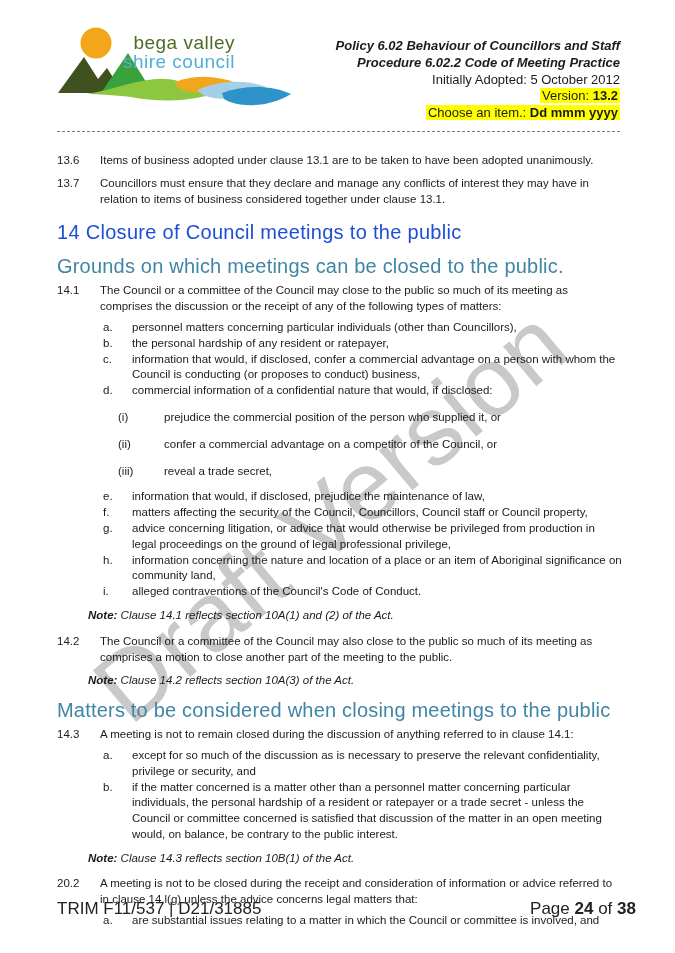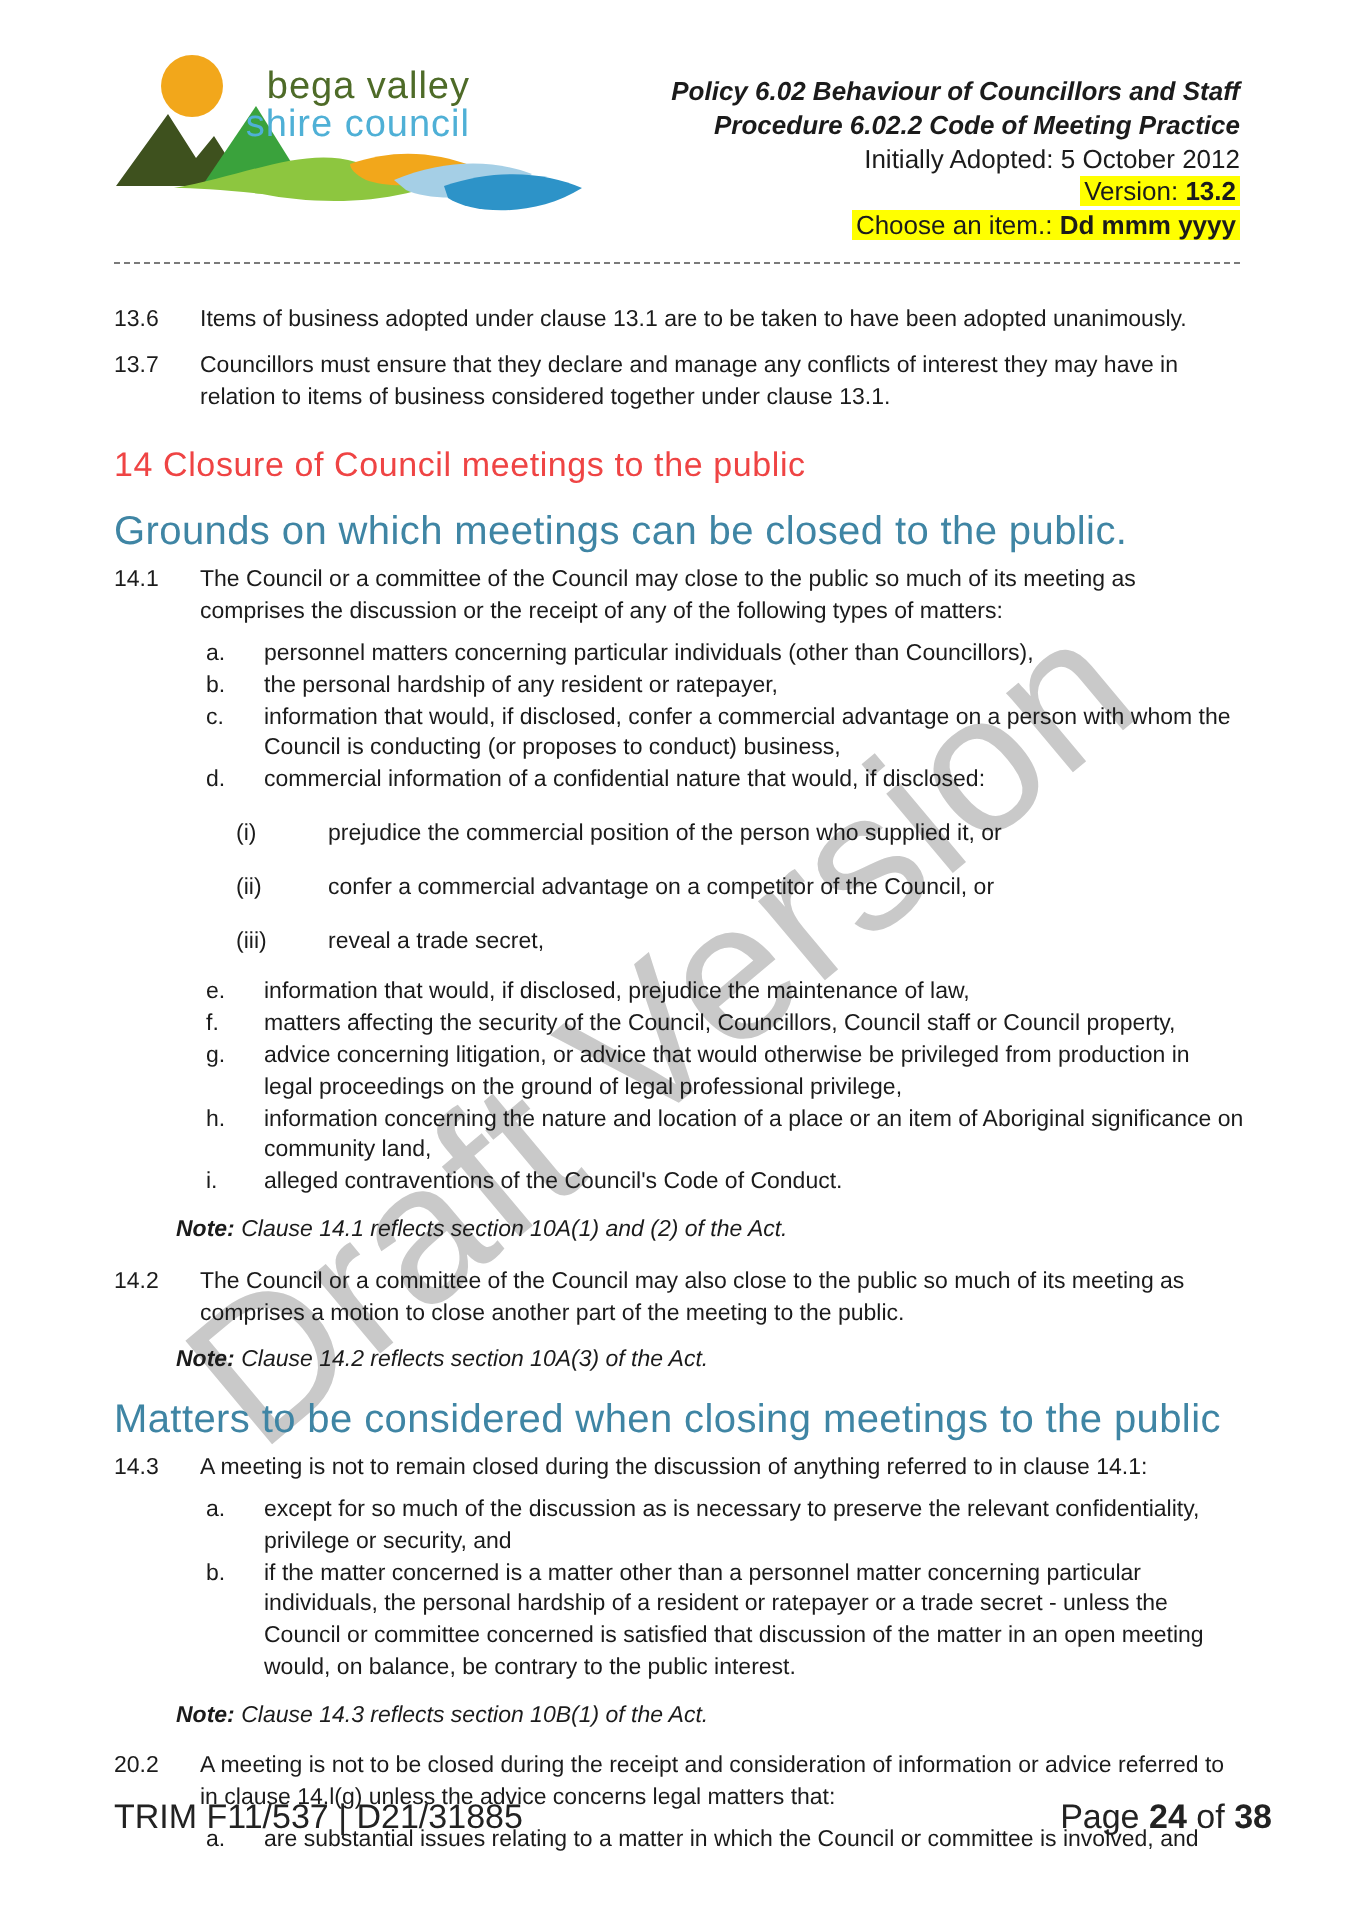--- a/index.html
+++ b/index.html
@@ -20,21 +20,21 @@
   .logo svg { display:block; }
   .meta { text-align:right; font-size:13px; line-height:16.8px; margin-top:14px; white-space:nowrap; }
   .meta .bi { font-style:italic; font-weight:bold; }
   .hl { background:#ffff00; padding:0 2px; }
   .rule { margin:9px 55px 0 57px; border-top:1.5px dashed #7a7a7a; height:0; }
 
   main { padding:14px 53px 0 57px; font-size:11.5px; line-height:15.8px; }
   .row { display:flex; margin-top:7px; }
   .num { flex:0 0 31px; }
   .txt { flex:1;margin-left:12px; }
-  h1.sec { color:#ef4444; font-weight:400; font-size:17px; line-height:25px; letter-spacing:.3px; margin-top:13px; }
+  h1.sec { color:#1d4ed8; font-weight:400; font-size:20px; line-height:25px; letter-spacing:.3px; margin-top:13px; }
   h2.sub { color:#3f85a4; font-weight:400; font-size:20px; line-height:20px; letter-spacing:.2px; margin-top:11px; }
   .alpha { display:flex; margin-left:46px; }
   .alpha .lab { flex:0 0 17px; }
   .first { margin-top:5px; }
   .gaptop { margin-top:10px; }
   .roman { display:flex; margin-left:61px; margin-top:11px; }
   .roman .lab { flex:0 0 34px; }
   .note { margin-left:31px; margin-top:8px; font-style:italic; }
   .note b { font-weight:bold; }
 

